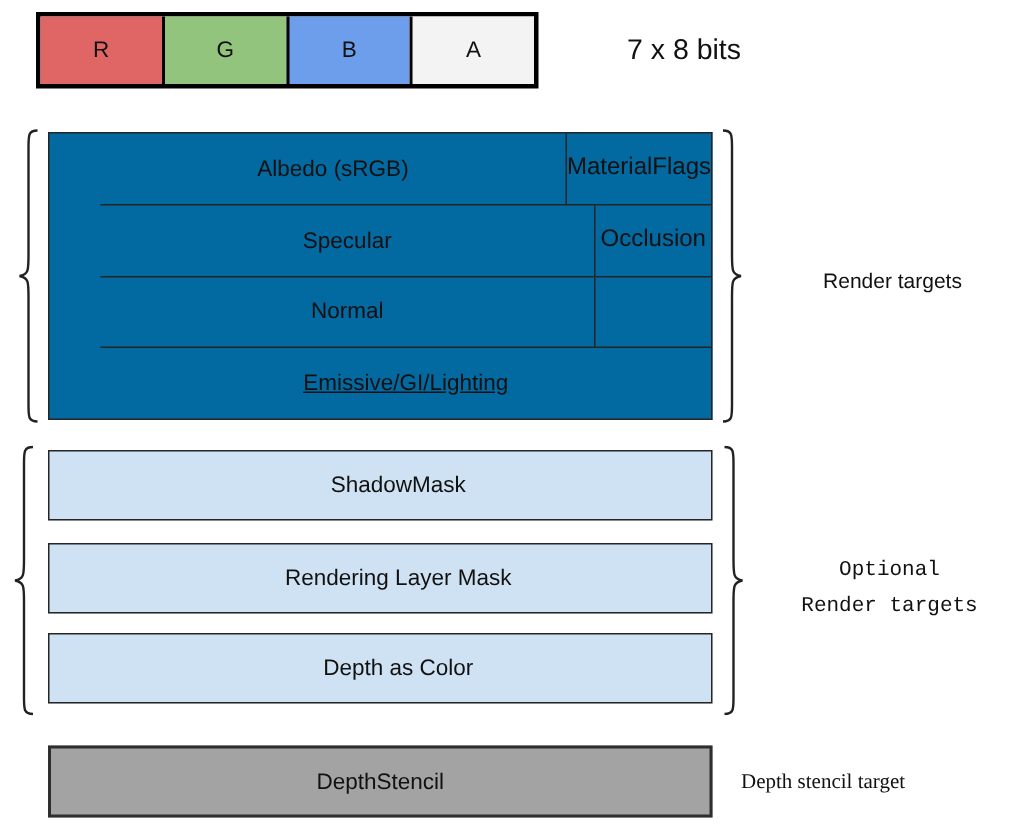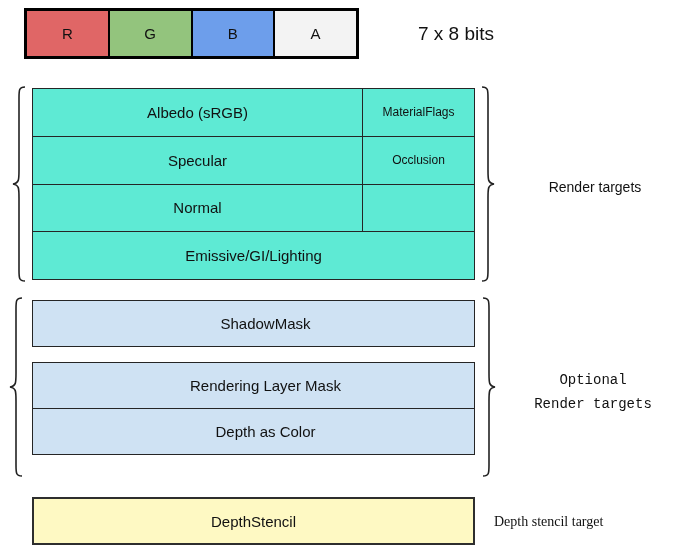--- a/index.html
+++ b/index.html
@@ -32,61 +32,62 @@
   }
   .format-cell:first-child { border-left: none; }
   .format-caption {
     left: 398px; top: 23px; width: 116px;
     text-align: center; font-size: 19px; white-space: nowrap;
   }
 
   
   .rt-table {
     left: 32px; top: 88px; width: 443px; height: 192px;
-    background: #5eead4;
+    background: #0369a1;
     border: 1.5px solid #252525;
-    display: flex; flex-direction: column;
+    display: flex; flex-direction: column; padding-left: 34px;
   }
   .rt-row {
     flex: 1;
     display: flex;
     border-top: 1.5px solid #252525;
   }
   .rt-row:first-child { border-top: none; }
   .rt-cell-main {
     width: 329px;
     display: flex; align-items: center; justify-content: center;
     font-size: 15px;
     border-right: 1.5px solid #252525;
   }
   .rt-cell-full {
     flex: 1;
     display: flex; align-items: center; justify-content: center;
     font-size: 15px;
+    text-decoration: underline;
   }
   .rt-cell-aux {
     flex: 1;
     display: flex; align-items: center; justify-content: center;
-    font-size: 12px;
+    font-size: 16px;
   }
 
   
   .opt-box {
     left: 32px; width: 443px; height: 47px;
     background: #cfe2f3;
     border: 1.5px solid #252525;
     display: flex; align-items: center; justify-content: center;
     font-size: 15px;
     padding-left: 24px;
   }
 
   
   .ds-box {
     left: 32px; top: 497px; width: 443px; height: 48px;
-    background: #fef9c3;
+    background: #a3a3a3;
     border: 2px solid #2e2e2e;
     display: flex; align-items: center; justify-content: center;
     font-size: 15px;
   }
 
   
   .side-label {
     font-size: 14px;
     text-align: center;
     line-height: 24px;
@@ -134,21 +135,21 @@
   </svg>
 
   <div class="abs side-label" style="left:505px; top:175px; width:180px;">Render targets</div>
 
   <svg class="abs brace" style="left:8px; top:297px;" width="17" height="180" viewBox="0 0 17 180" preserveAspectRatio="none">
     <path d="M14 1 C8 1 8 4 8 12 L8 76 C8 86 8 89 2 90 C8 91 8 94 8 104 L8 168 C8 176 8 179 14 179" stroke-width="1.6" vector-effect="non-scaling-stroke"></path>
   </svg>
 
   <div class="abs opt-box" style="top:300px;">ShadowMask</div>
   <div class="abs opt-box" style="top:362px;">Rendering Layer Mask</div>
-  <div class="abs opt-box" style="top:408px;">Depth as Color</div>
+  <div class="abs opt-box" style="top:422px;">Depth as Color</div>
 
   <svg class="abs brace" style="left:480px; top:297px;" width="17" height="180" viewBox="0 0 17 180" preserveAspectRatio="none">
     <path d="M3 1 C9 1 9 4 9 12 L9 76 C9 86 9 89 15 90 C9 91 9 94 9 104 L9 168 C9 176 9 179 3 179" stroke-width="1.6" vector-effect="non-scaling-stroke"></path>
   </svg>
 
   <div class="abs side-label" style="left:500px; top:368px; width:186px;font-family:Liberation Mono, monospace;">
     <div>Optional</div>
     <div>Render targets</div>
   </div>
 

